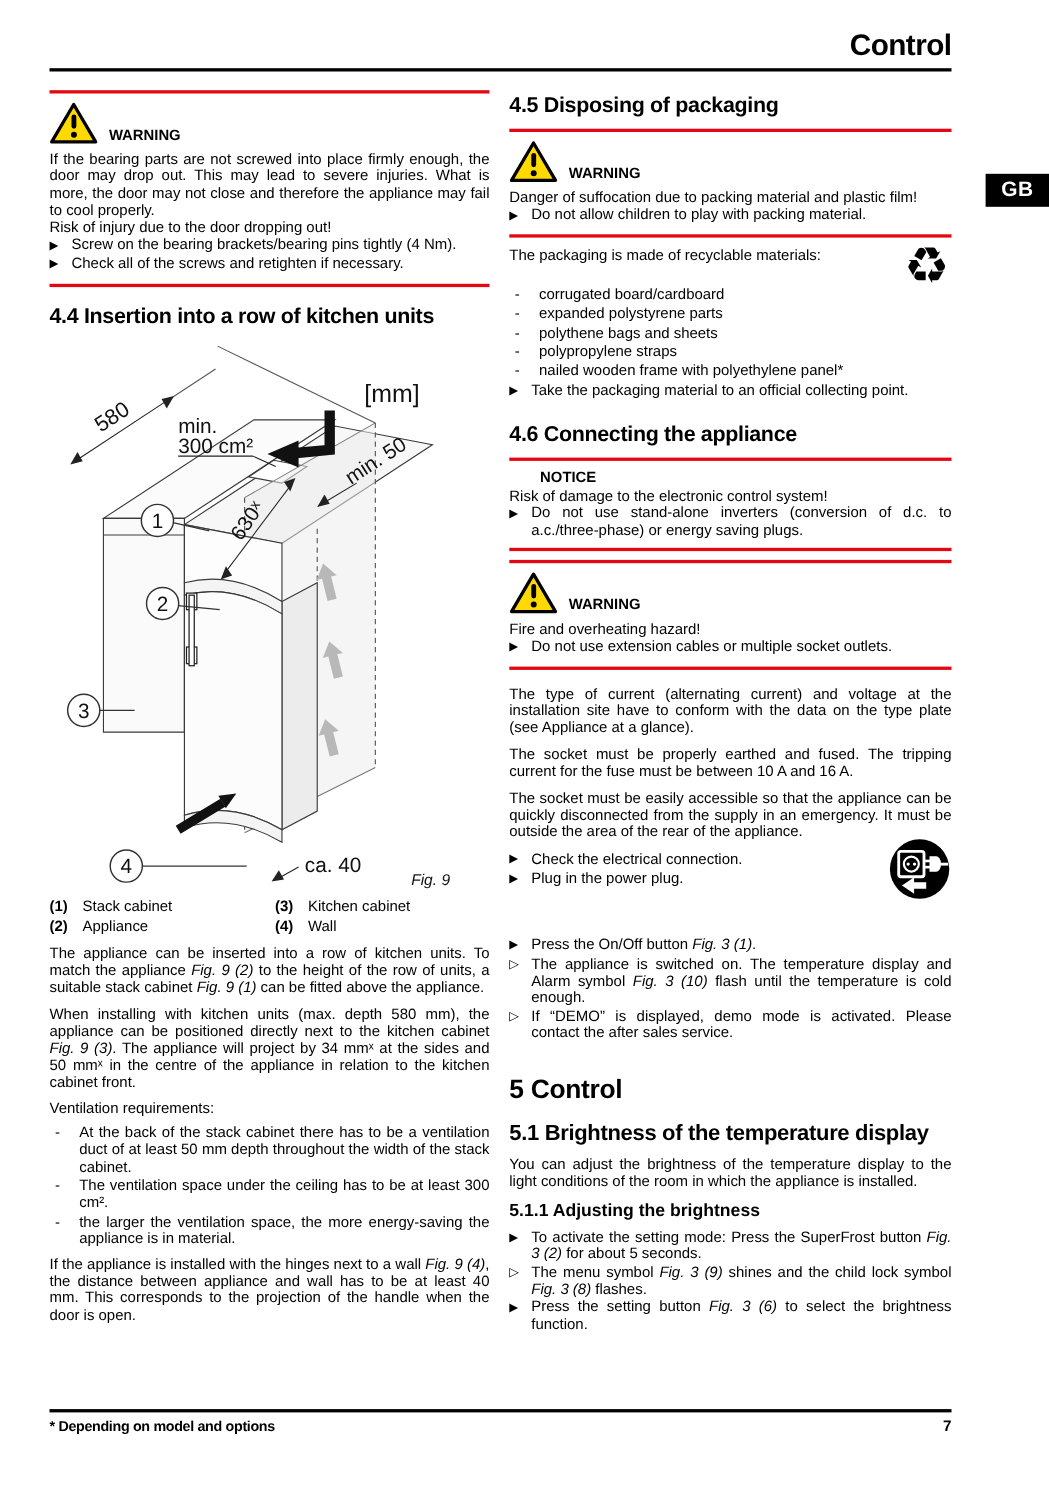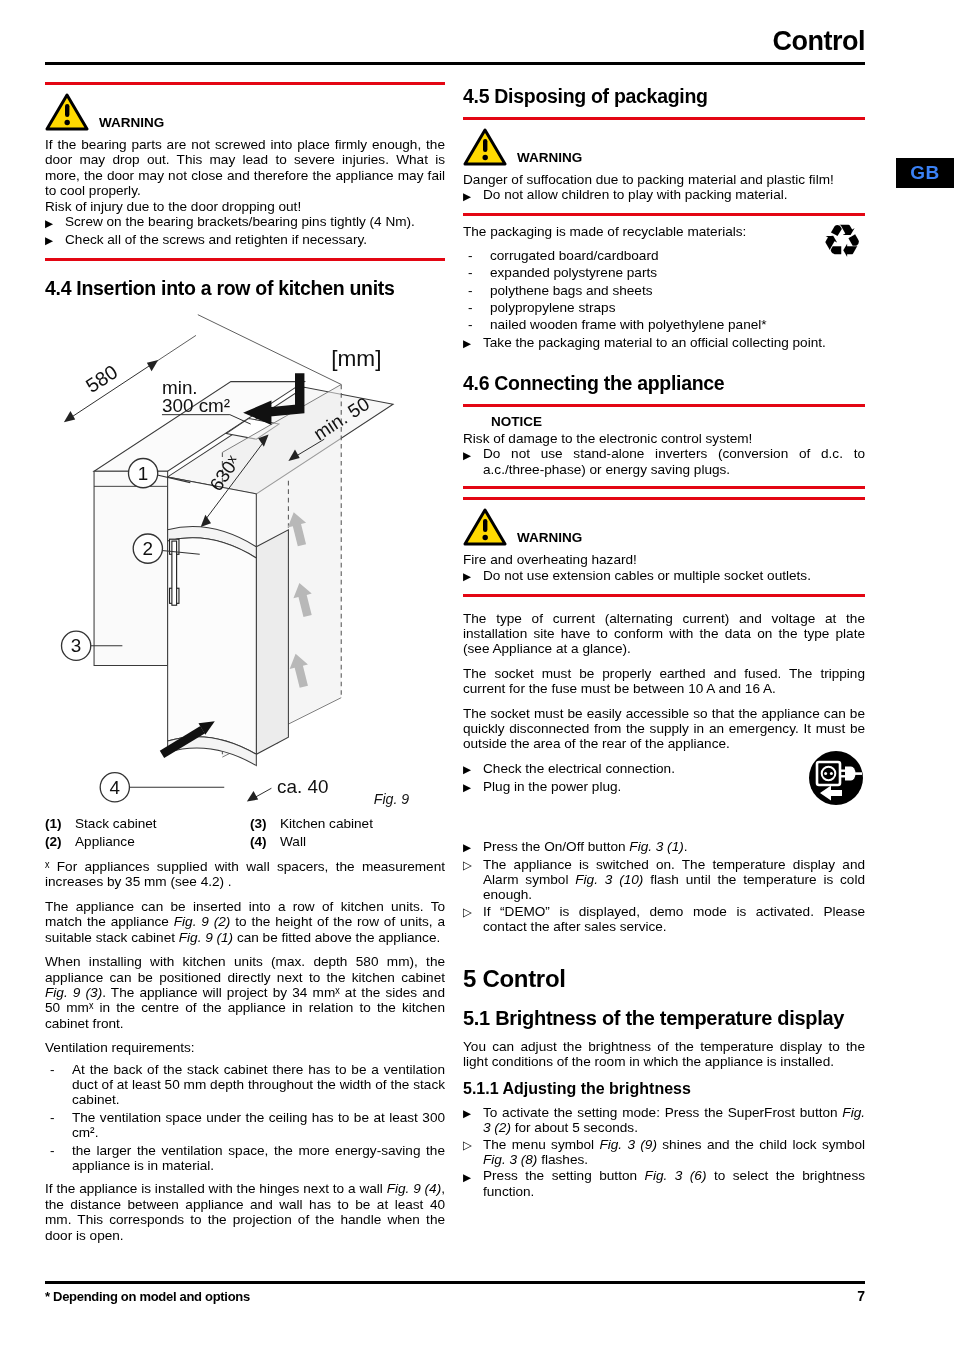--- a/index.html
+++ b/index.html
@@ -1,21 +1,21 @@
 <!DOCTYPE html>
 <html><head>
 <meta charset="utf-8">
 <style>
   html,body{margin:0;padding:0;background:#888;}
   .page{position:relative;width:954px;height:1350px;background:#fff;margin:0 auto;
         font-family:"Liberation Sans","DejaVu Sans",sans-serif;color:#000;overflow:hidden;}
   
   .hd-title{position:absolute;top:26px;right:89px;font-size:27px;font-weight:bold;letter-spacing:-0.5px;}
   .hd-rule{position:absolute;left:45px;right:89px;top:62px;height:3px;background:#000;}
-  .lang-badge{position:absolute;left:896px;top:158px;width:58px;height:30px;background:#000;color:#3b82f6;
+  .lang-badge{position:absolute;left:896px;top:158px;width:58px;height:30px;background:#000;color:#ffffff;
         font-weight:bold;font-size:19px;display:flex;align-items:center;justify-content:center;letter-spacing:0.5px;}
   
   .col{position:absolute;top:82px;font-size:13.6px;line-height:15.4px;}
   .col-left{left:45px;width:400px;}
   .col-right{left:463px;width:402px;}
   p.body{margin:0 0 9px;text-align:justify;}
   h2{font-size:19.5px;line-height:22px;font-weight:bold;margin:16px 0 10px;letter-spacing:-0.3px;}
   h1{font-size:24px;line-height:27px;font-weight:bold;margin:26px 0 8px;letter-spacing:-0.3px;}
   h3{font-size:16px;font-weight:bold;margin:12px 0 8px;}
   .first{margin-top:0;}
@@ -199,21 +199,20 @@
       <div class="it">
           <span class="n">(2)</span>
           <span>Appliance</span>
         </div>
       <div class="it">
           <span class="n">(4)</span>
           <span>Wall</span>
         </div>
     </div>
 
-    <p class="footnote">ˣ For appliances supplied with wall spacers, the measurement increases by 35 mm (see 4.2) .</p>
     <p class="body">The appliance can be inserted into a row of kitchen units. To match the appliance <i>Fig. 9 (2)</i> to the height of the row of units, a suitable stack cabinet <i>Fig. 9 (1)</i> can be fitted above the appliance.</p>
     <p class="body">When installing with kitchen units (max. depth 580 mm), the appliance can be positioned directly next to the kitchen cabinet <i>Fig. 9 (3)</i>. The appliance will project by 34 mmˣ at the sides and 50 mmˣ in the centre of the appliance in relation to the kitchen cabinet front.</p>
     <p class="body" style="margin-bottom:6px">Ventilation requirements:</p>
     <div class="dl">
         <span class="m">-</span>
         <span class="t">At the back of the stack cabinet there has to be a ventilation duct of at least 50 mm depth throughout the width of the stack cabinet.</span>
       </div>
     <div class="dl">
         <span class="m">-</span>
         <span class="t">The ventilation space under the ceiling has to be at least 300 cm².</span>
@@ -241,21 +240,21 @@
       </div>
       <p class="body" style="margin-bottom:0">Danger of suffocation due to packing material and plastic film!</p>
       <div class="act">
         <span class="m">▶</span>
         <span class="t">Do not allow children to play with packing material.</span>
       </div>
     </div>
 
     <div class="rel">
       <span class="recycle">♻</span>
-      <p class="body" style="margin-bottom:8px">The packaging is made of recyclable materials:</p>
+      <p class="body" style="margin-bottom:20px">The packaging is made of recyclable materials:</p>
       <div class="dl">
           <span class="m">-</span>
           <span class="t" style="text-align:left">corrugated board/cardboard</span>
         </div>
       <div class="dl">
           <span class="m">-</span>
           <span class="t" style="text-align:left">expanded polystyrene parts</span>
         </div>
       <div class="dl">
           <span class="m">-</span>

